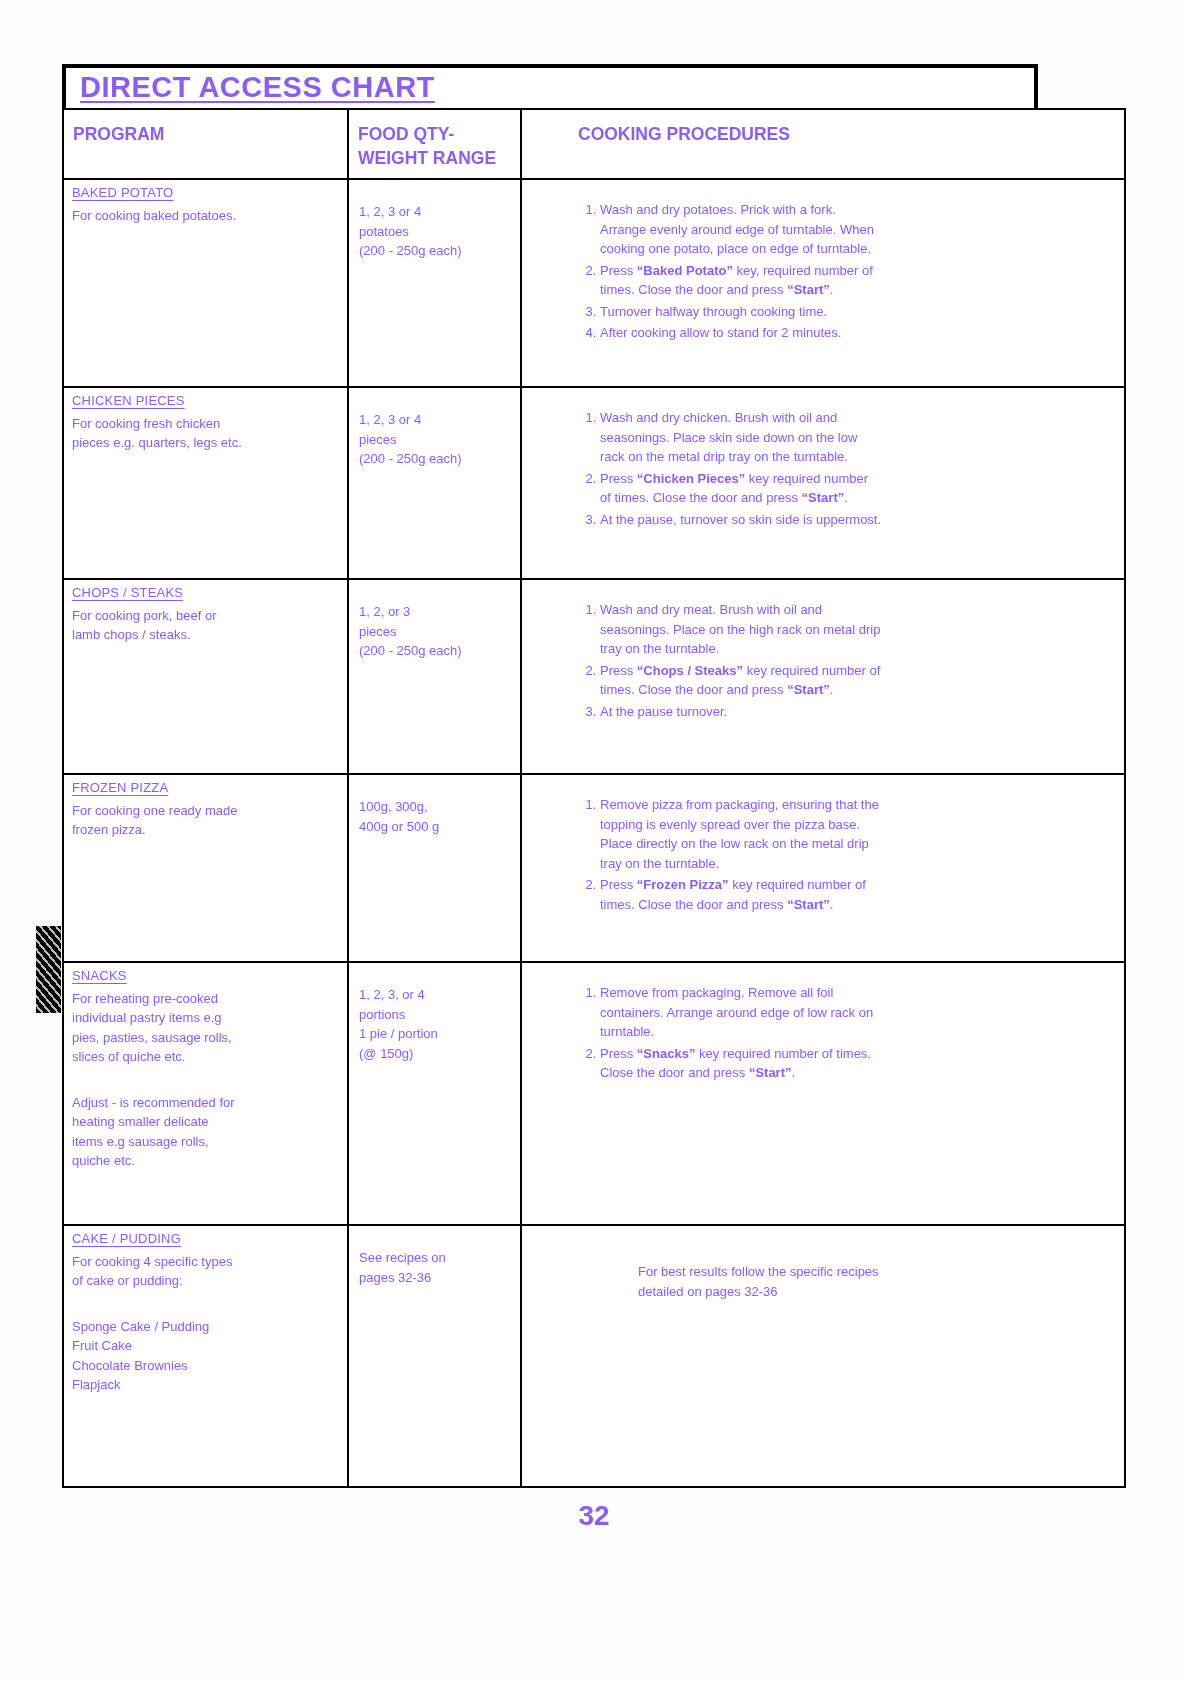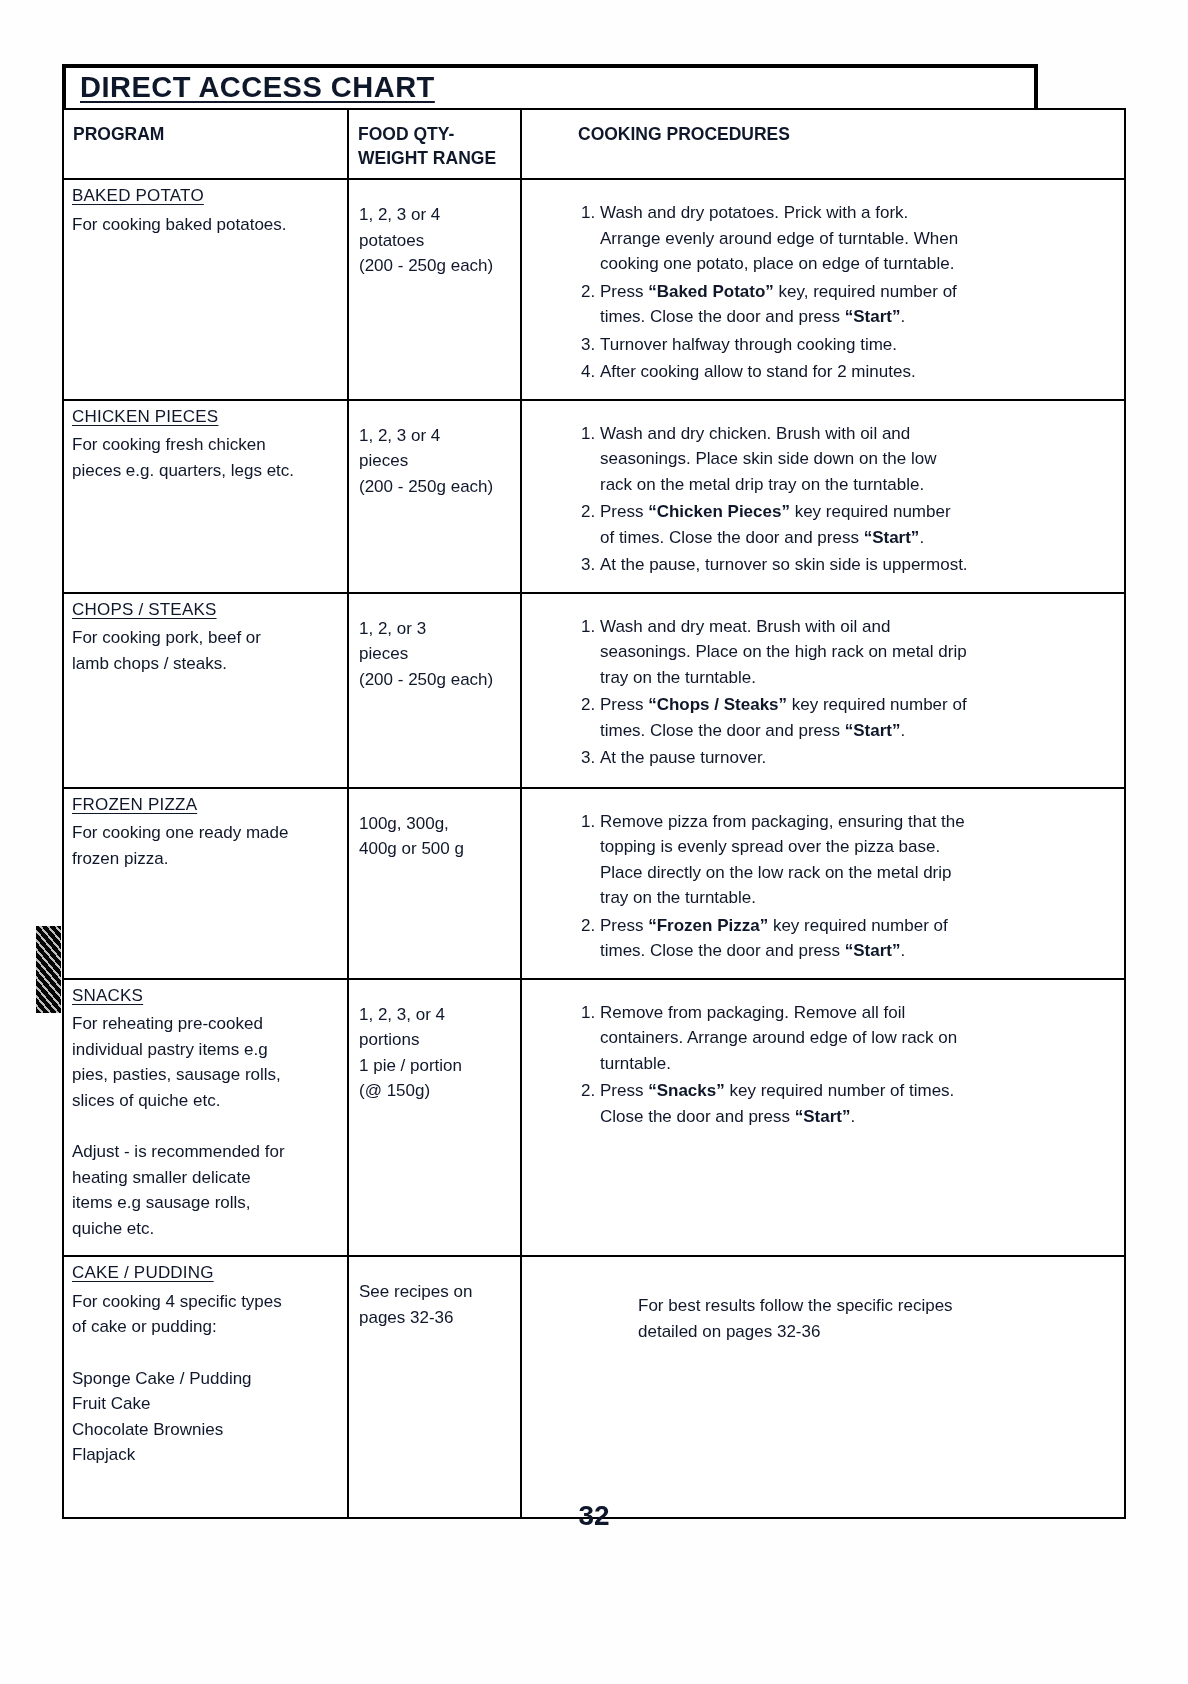--- a/index.html
+++ b/index.html
@@ -1,21 +1,21 @@
 <!DOCTYPE html>
 <html><head>
 <meta charset="utf-8">
 <style>
   html,body{margin:0;padding:0;background:#ffffff;}
   .page{
     position:relative;
     width:1188px;height:1684px;
     background:#fefefe;
     font-family:"Liberation Sans","DejaVu Sans",sans-serif;
-    color:#0f172a;
+    color:#8b5cf6;
     overflow:hidden;
   }
   
   .title-box{
     position:absolute;left:62px;top:64px;width:976px;
     box-sizing:border-box;
     border:4px solid #000;
     padding:3px 14px 7px 14px;
     background:#fff;
   }
@@ -38,21 +38,21 @@
   .c1{width:285px;border-right:2px solid #000;}
   .c2{width:173px;border-right:2px solid #000;}
   .c3{flex:1;}
   .thead{min-height:60px;}
   .th{
     font-weight:700;font-size:17.5px;line-height:1.35;
     padding:13px 8px 8px 9px;
   }
   .th-qty{white-space:pre-line;}
   .th-proc{padding-left:56px;}
-  .body-row{border-top:2px solid #000;font-size:17px;line-height:1.5;}
+  .body-row{border-top:2px solid #000;font-size:13px;line-height:1.5;}
   #rows .body-row:nth-child(1){min-height:206px;}
   #rows .body-row:nth-child(2){min-height:190px;}
   #rows .body-row:nth-child(3){min-height:193px;}
   #rows .body-row:nth-child(4){min-height:186px;}
   #rows .body-row:nth-child(5){min-height:261px;justify-content:center;}
   #rows .body-row:nth-child(6){min-height:260px;}
   .program-cell{padding:3px 10px 14px 8px;}
   .program-title{
     text-decoration:underline;text-underline-offset:3px;
     margin:0 0 3px 0;letter-spacing:.2px;

